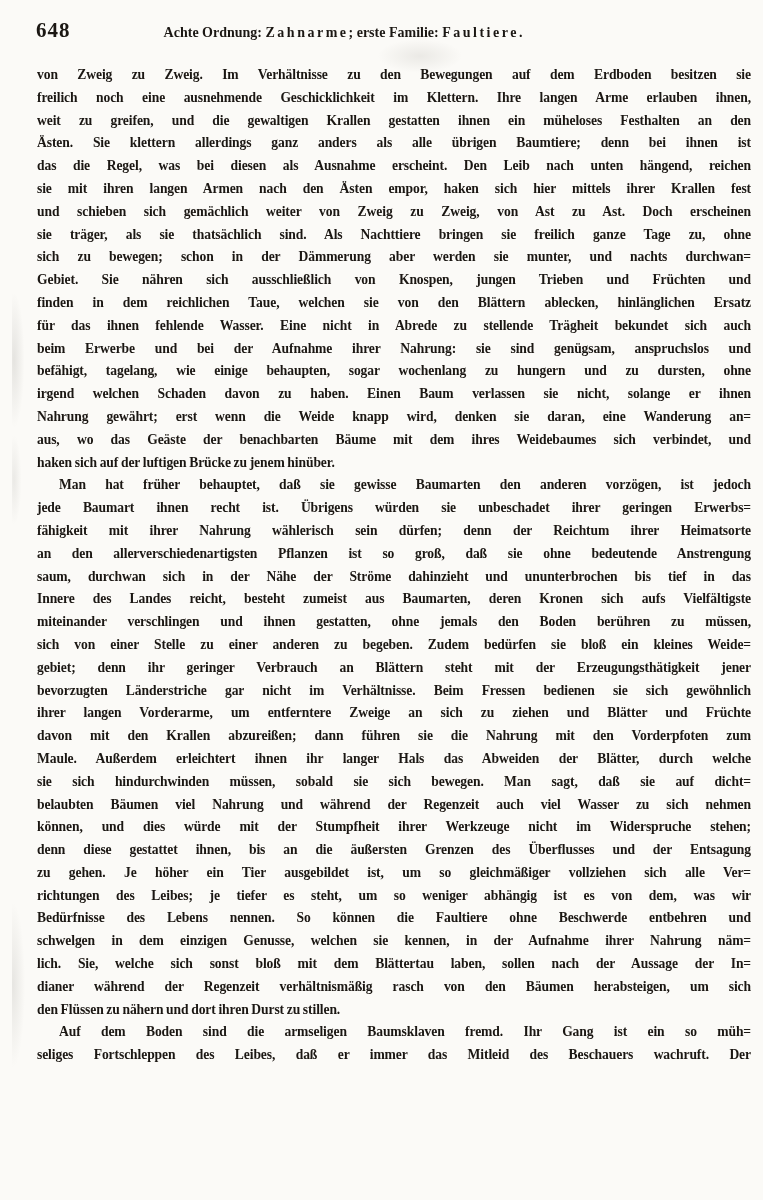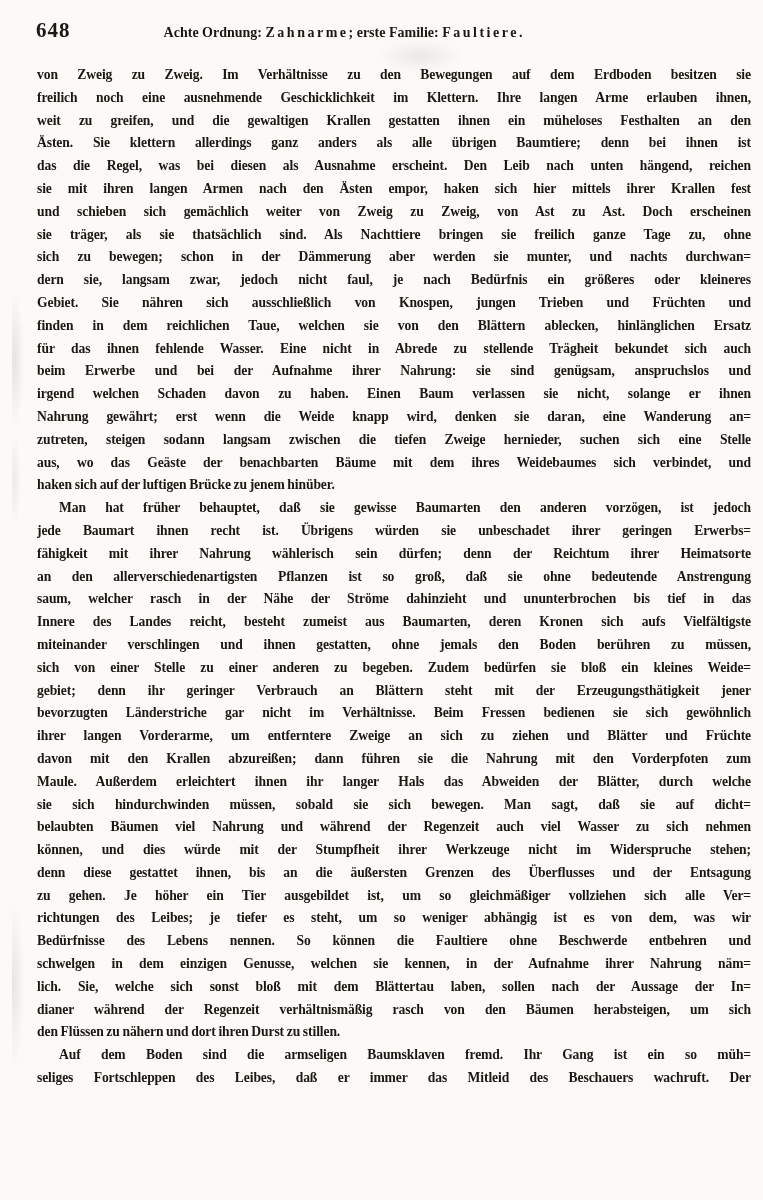--- a/index.html
+++ b/index.html
@@ -87,35 +87,34 @@
   <div class="body-text">
       <div class="line">von Zweig zu Zweig.  Im Verhältnisse zu den Bewegungen auf dem Erdboden besitzen sie</div>
       <div class="line">freilich noch eine ausnehmende Geschicklichkeit im Klettern.  Ihre langen Arme erlauben ihnen,</div>
       <div class="line">weit zu greifen, und die gewaltigen Krallen gestatten ihnen ein müheloses Festhalten an den</div>
       <div class="line">Ästen.  Sie klettern allerdings ganz anders als alle übrigen Baumtiere; denn bei ihnen ist</div>
       <div class="line">das die Regel, was bei diesen als Ausnahme erscheint.  Den Leib nach unten hängend, reichen</div>
       <div class="line">sie mit ihren langen Armen nach den Ästen empor, haken sich hier mittels ihrer Krallen fest</div>
       <div class="line">und schieben sich gemächlich weiter von Zweig zu Zweig, von Ast zu Ast.  Doch erscheinen</div>
       <div class="line">sie träger, als sie thatsächlich sind.  Als Nachttiere bringen sie freilich ganze Tage zu, ohne</div>
       <div class="line">sich zu bewegen; schon in der Dämmerung aber werden sie munter, und nachts durchwan=</div>
-      <div class="line">dern sie, langsam zwar, jedoch nicht faul, je nach Bedürfnis ein größeres oder kleineres</div>
       <div class="line">Gebiet.  Sie nähren sich ausschließlich von Knospen, jungen Trieben und Früchten und</div>
       <div class="line">finden in dem reichlichen Taue, welchen sie von den Blättern ablecken, hinlänglichen Ersatz</div>
       <div class="line">für das ihnen fehlende Wasser.  Eine nicht in Abrede zu stellende Trägheit bekundet sich auch</div>
       <div class="line">beim Erwerbe und bei der Aufnahme ihrer Nahrung: sie sind genügsam, anspruchslos und</div>
+      <div class="line">befähigt, tagelang, wie einige behaupten, sogar wochenlang zu hungern und zu dursten, ohne</div>
       <div class="line">irgend welchen Schaden davon zu haben.  Einen Baum verlassen sie nicht, solange er ihnen</div>
       <div class="line">Nahrung gewährt; erst wenn die Weide knapp wird, denken sie daran, eine Wanderung an=</div>
-      <div class="line">zutreten, steigen sodann langsam zwischen die tiefen Zweige hernieder, suchen sich eine Stelle</div>
       <div class="line">aus, wo das Geäste der benachbarten Bäume mit dem ihres Weidebaumes sich verbindet, und</div>
       <div class="line lastline">haken sich auf der luftigen Brücke zu jenem hinüber.</div>
       <div class="line indent">Man hat früher behauptet, daß sie gewisse Baumarten den anderen vorzögen, ist jedoch</div>
       <div class="line">jede Baumart ihnen recht ist.  Übrigens würden sie unbeschadet ihrer geringen Erwerbs=</div>
       <div class="line">fähigkeit mit ihrer Nahrung wählerisch sein dürfen; denn der Reichtum ihrer Heimatsorte</div>
       <div class="line">an den allerverschiedenartigsten Pflanzen ist so groß, daß sie ohne bedeutende Anstrengung</div>
-      <div class="line">saum, welcher rasch in der Nähe der Ströme dahinzieht und ununterbrochen bis tief in das</div>
+      <div class="line">saum, durchwan sich in der Nähe der Ströme dahinzieht und ununterbrochen bis tief in das</div>
       <div class="line">Innere des Landes reicht, besteht zumeist aus Baumarten, deren Kronen sich aufs Vielfältigste</div>
       <div class="line">miteinander verschlingen und ihnen gestatten, ohne jemals den Boden berühren zu müssen,</div>
       <div class="line">sich von einer Stelle zu einer anderen zu begeben.  Zudem bedürfen sie bloß ein kleines Weide=</div>
       <div class="line">gebiet; denn ihr geringer Verbrauch an Blättern steht mit der Erzeugungsthätigkeit jener</div>
       <div class="line">bevorzugten Länderstriche gar nicht im Verhältnisse.  Beim Fressen bedienen sie sich gewöhnlich</div>
       <div class="line">ihrer langen Vorderarme, um entferntere Zweige an sich zu ziehen und Blätter und Früchte</div>
       <div class="line">davon mit den Krallen abzureißen; dann führen sie die Nahrung mit den Vorderpfoten zum</div>
       <div class="line">Maule.  Außerdem erleichtert ihnen ihr langer Hals das Abweiden der Blätter, durch welche</div>
       <div class="line">sie sich hindurchwinden müssen, sobald sie sich bewegen.  Man sagt, daß sie auf dicht=</div>
       <div class="line">belaubten Bäumen viel Nahrung und während der Regenzeit auch viel Wasser zu sich nehmen</div>

